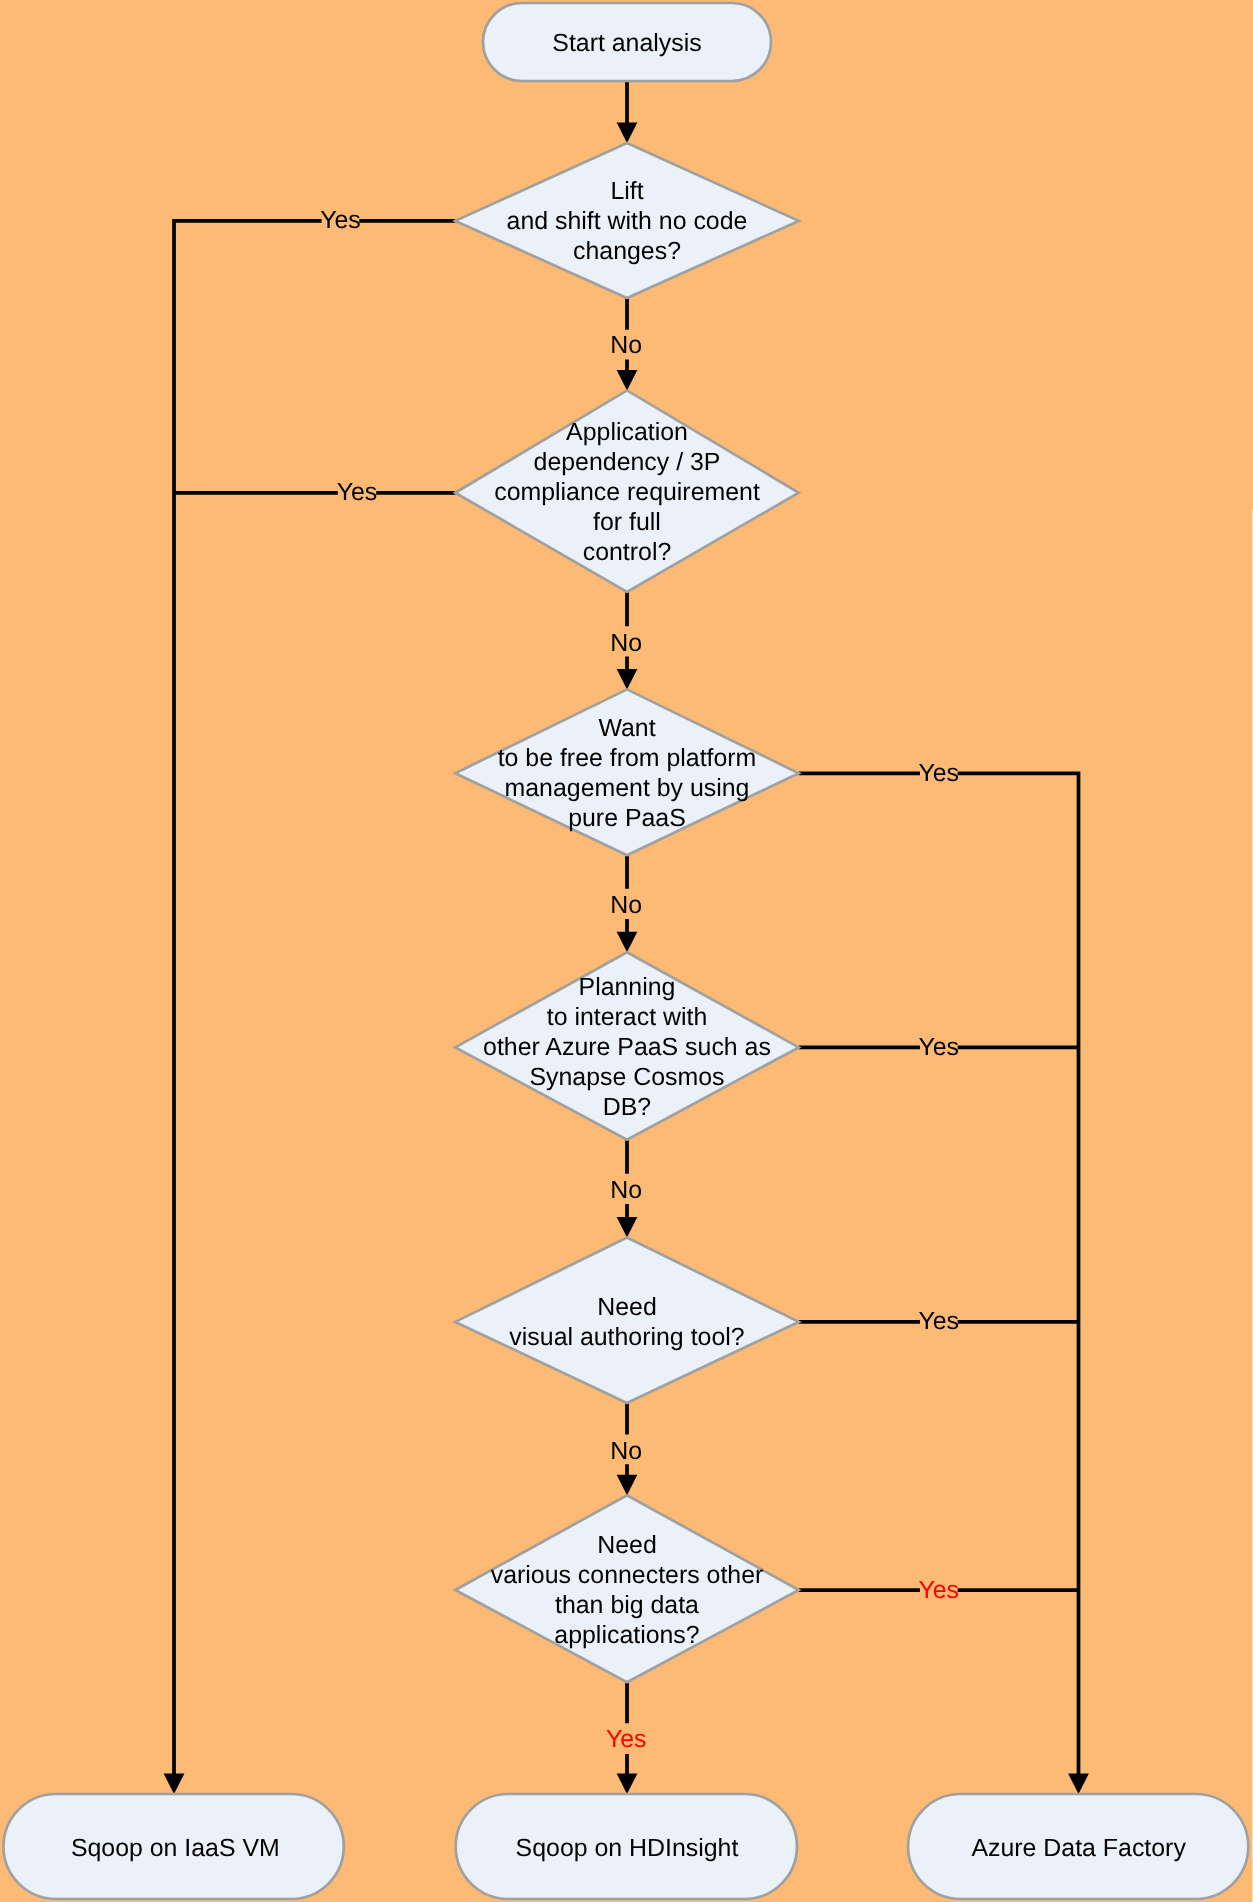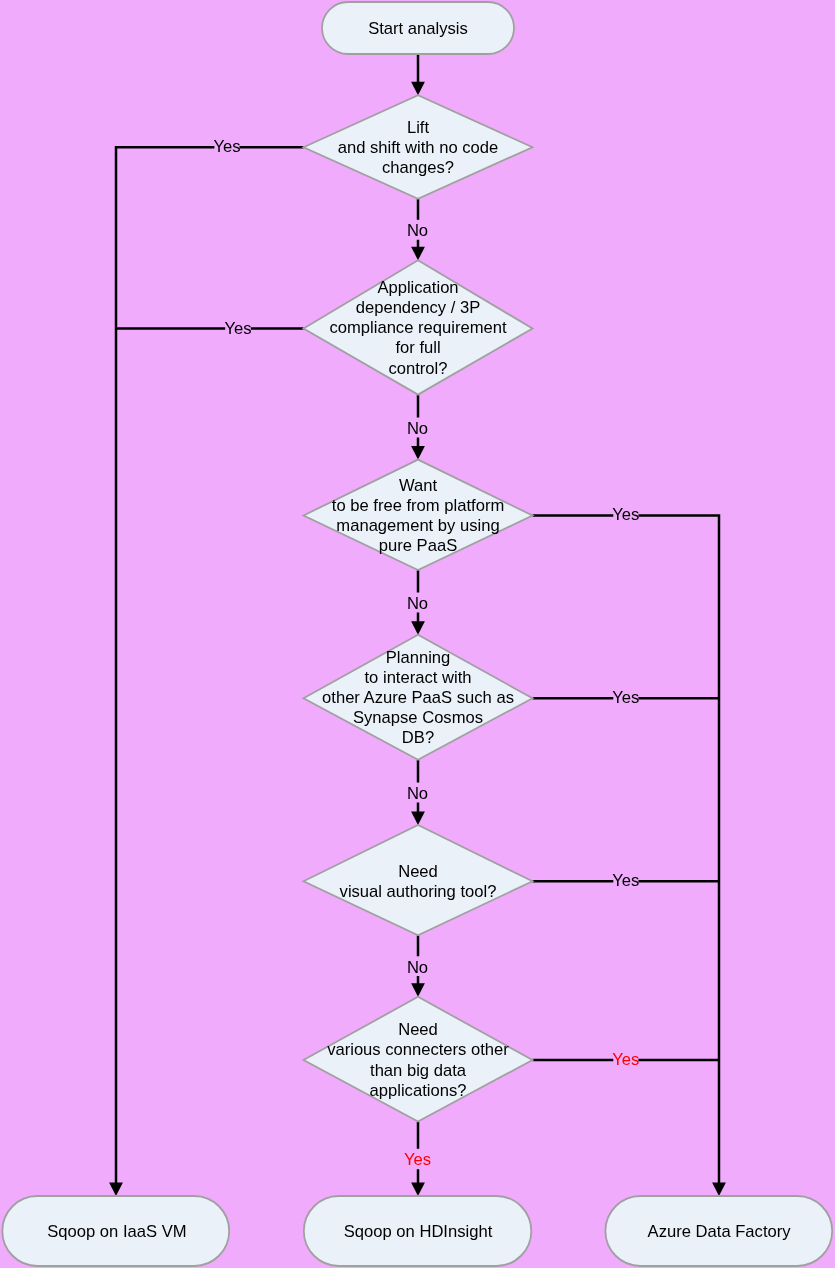--- a/index.html
+++ b/index.html
@@ -1,17 +1,17 @@
 <!DOCTYPE html>
 <html><head>
 <meta charset="utf-8">
 <title>Flowchart</title>
 <style>
   html,body{margin:0;padding:0;background:#ffffff;}
-  #page{position:relative;width:835px;height:1268px;background:#f0abfc;overflow:hidden;}
+  #page{position:relative;width:835px;height:1268px;background:#fdba74;overflow:hidden;}
   svg#fc{display:block;width:835px;height:1268px;}
   .shape{fill:#eaf1f9;stroke:#a0a0a0;stroke-width:1.8;}
   .nodetext{font-family:"Liberation Sans",sans-serif;font-size:16.6px;fill:#000000;text-anchor:middle;}
   .edgelabel{font-family:"Liberation Sans",sans-serif;font-size:16.6px;fill:#000000;text-anchor:middle;}
   .edgelabel.red{fill:#ff0000;}
   .edge{stroke:#000000;stroke-width:2.5;fill:none;}
   .arrowhead{fill:#000000;stroke:none;}
 </style>
 </head>
 <body>

